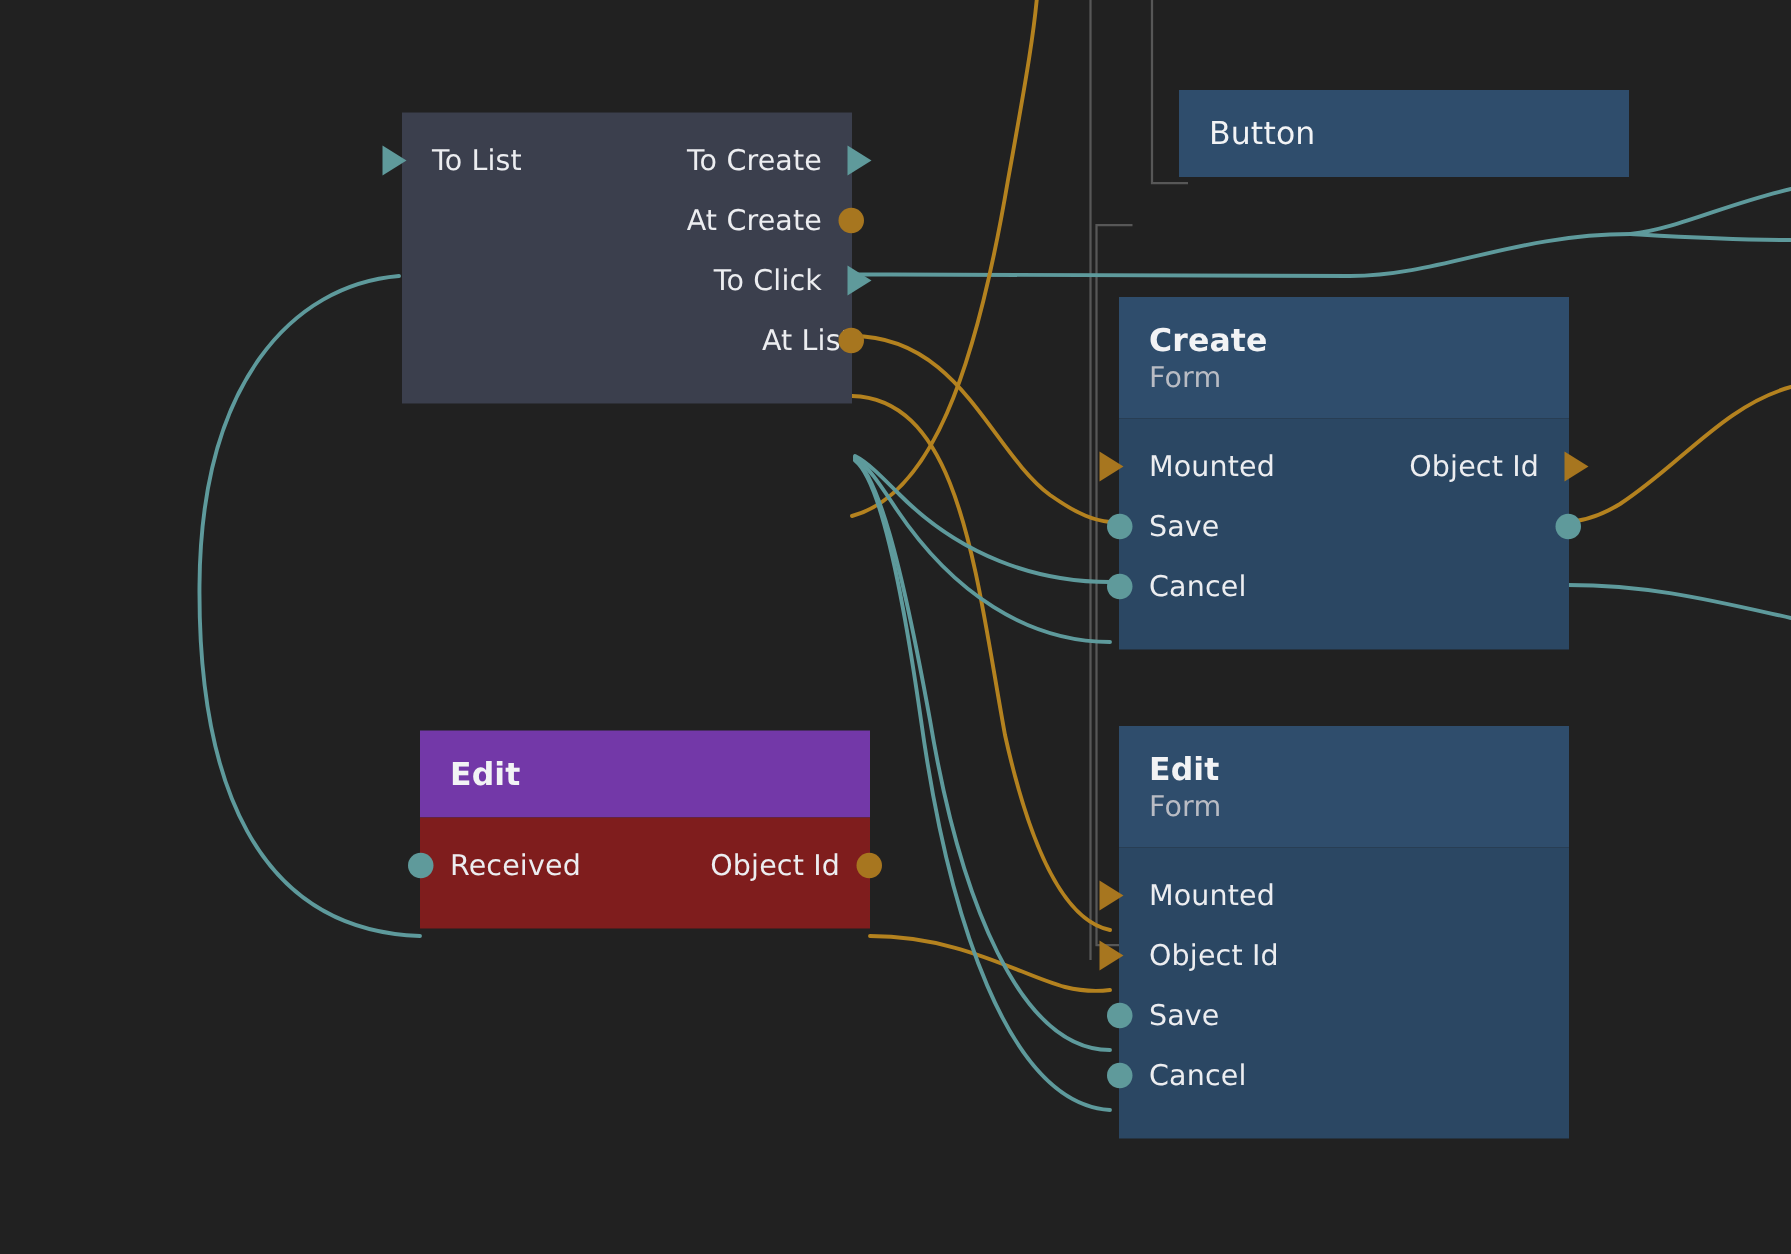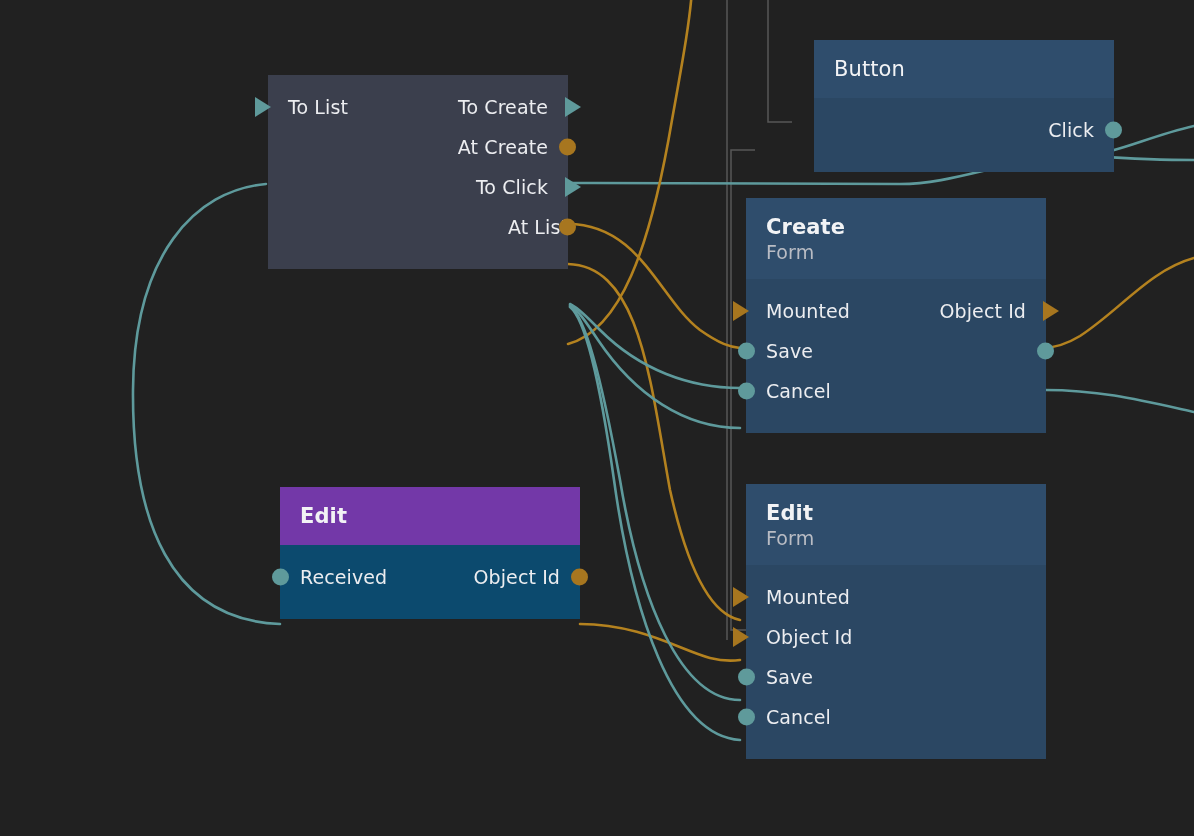--- a/index.html
+++ b/index.html
@@ -105,21 +105,21 @@
   .port-arrow.right { right: -13px; border-left: 16px solid currentColor; }
 
   
   .theme-slate .node-header { background: #434857; }
   .theme-slate .node-body   { background: #3b3f4d; }
 
   .theme-blue .node-header  { background: #2f4d6c; }
   .theme-blue .node-body    { background: #2b4763; }
 
   .theme-purple .node-header{ background: #7338a8; }
-  .theme-purple .node-body  { background: #0c4a6e; }
+  .theme-purple .node-body  { background: #7f1d1d; }
 </style>
 </head>
 <body>
 
 <div id="canvas-root">
 
   <svg id="group-layer" width="1194" height="836" viewBox="0 0 1194 836">
       <line x1="727" y1="0" x2="727" y2="640" stroke="#575757" stroke-width="1.5"></line>
       <path d="M 792 -10 L 768 -10 L 768 122 L 792 122" fill="none" stroke="#575757" stroke-width="1.5"></path>
       <path d="M 755 150 L 731 150 L 731 630 L 755 630" fill="none" stroke="#575757" stroke-width="1.5"></path>
@@ -174,30 +174,23 @@
             <span class="port-label" style="margin-right: 20px;">To Click</span>
             <span class="port-arrow right" style="color: rgb(95, 154, 155);"></span>
           </div>
           <div class="port-row">
             <span style="flex: 1 1 0%;"></span>
             <span class="port-label" style="">At List</span>
             <span class="port-dot right" style="background: rgb(167, 118, 31);"></span>
           </div>
         </div>
       </div>
-      <div class="node theme-blue" style="left: 786px; top: 40px; width: 300px; height: 141px; margin-left: 28px;">
+      <div class="node theme-blue" style="left: 786px; top: 60px; width: 300px; height: 141px;">
         <div class="node-header">
           <div class="node-title plain">Button</div>
-        </div>
-        <div class="node-body">
-          <div class="port-row">
-            <span style="flex: 1 1 0%;"></span>
-            <span class="port-label" style="margin-right: 20px;">Click</span>
-            <span class="port-dot right" style="background: rgb(95, 154, 155);"></span>
-          </div>
         </div>
       </div>
       <div class="node theme-blue" style="left: 746px; top: 198px; width: 300px; height: 259px;">
         <div class="node-header">
           <div class="node-title">Create</div>
           <div class="node-subtitle">Form</div>
         </div>
         <div class="node-body">
           <div class="port-row">
             <span class="port-arrow left" style="color: rgb(167, 118, 31);"></span>

